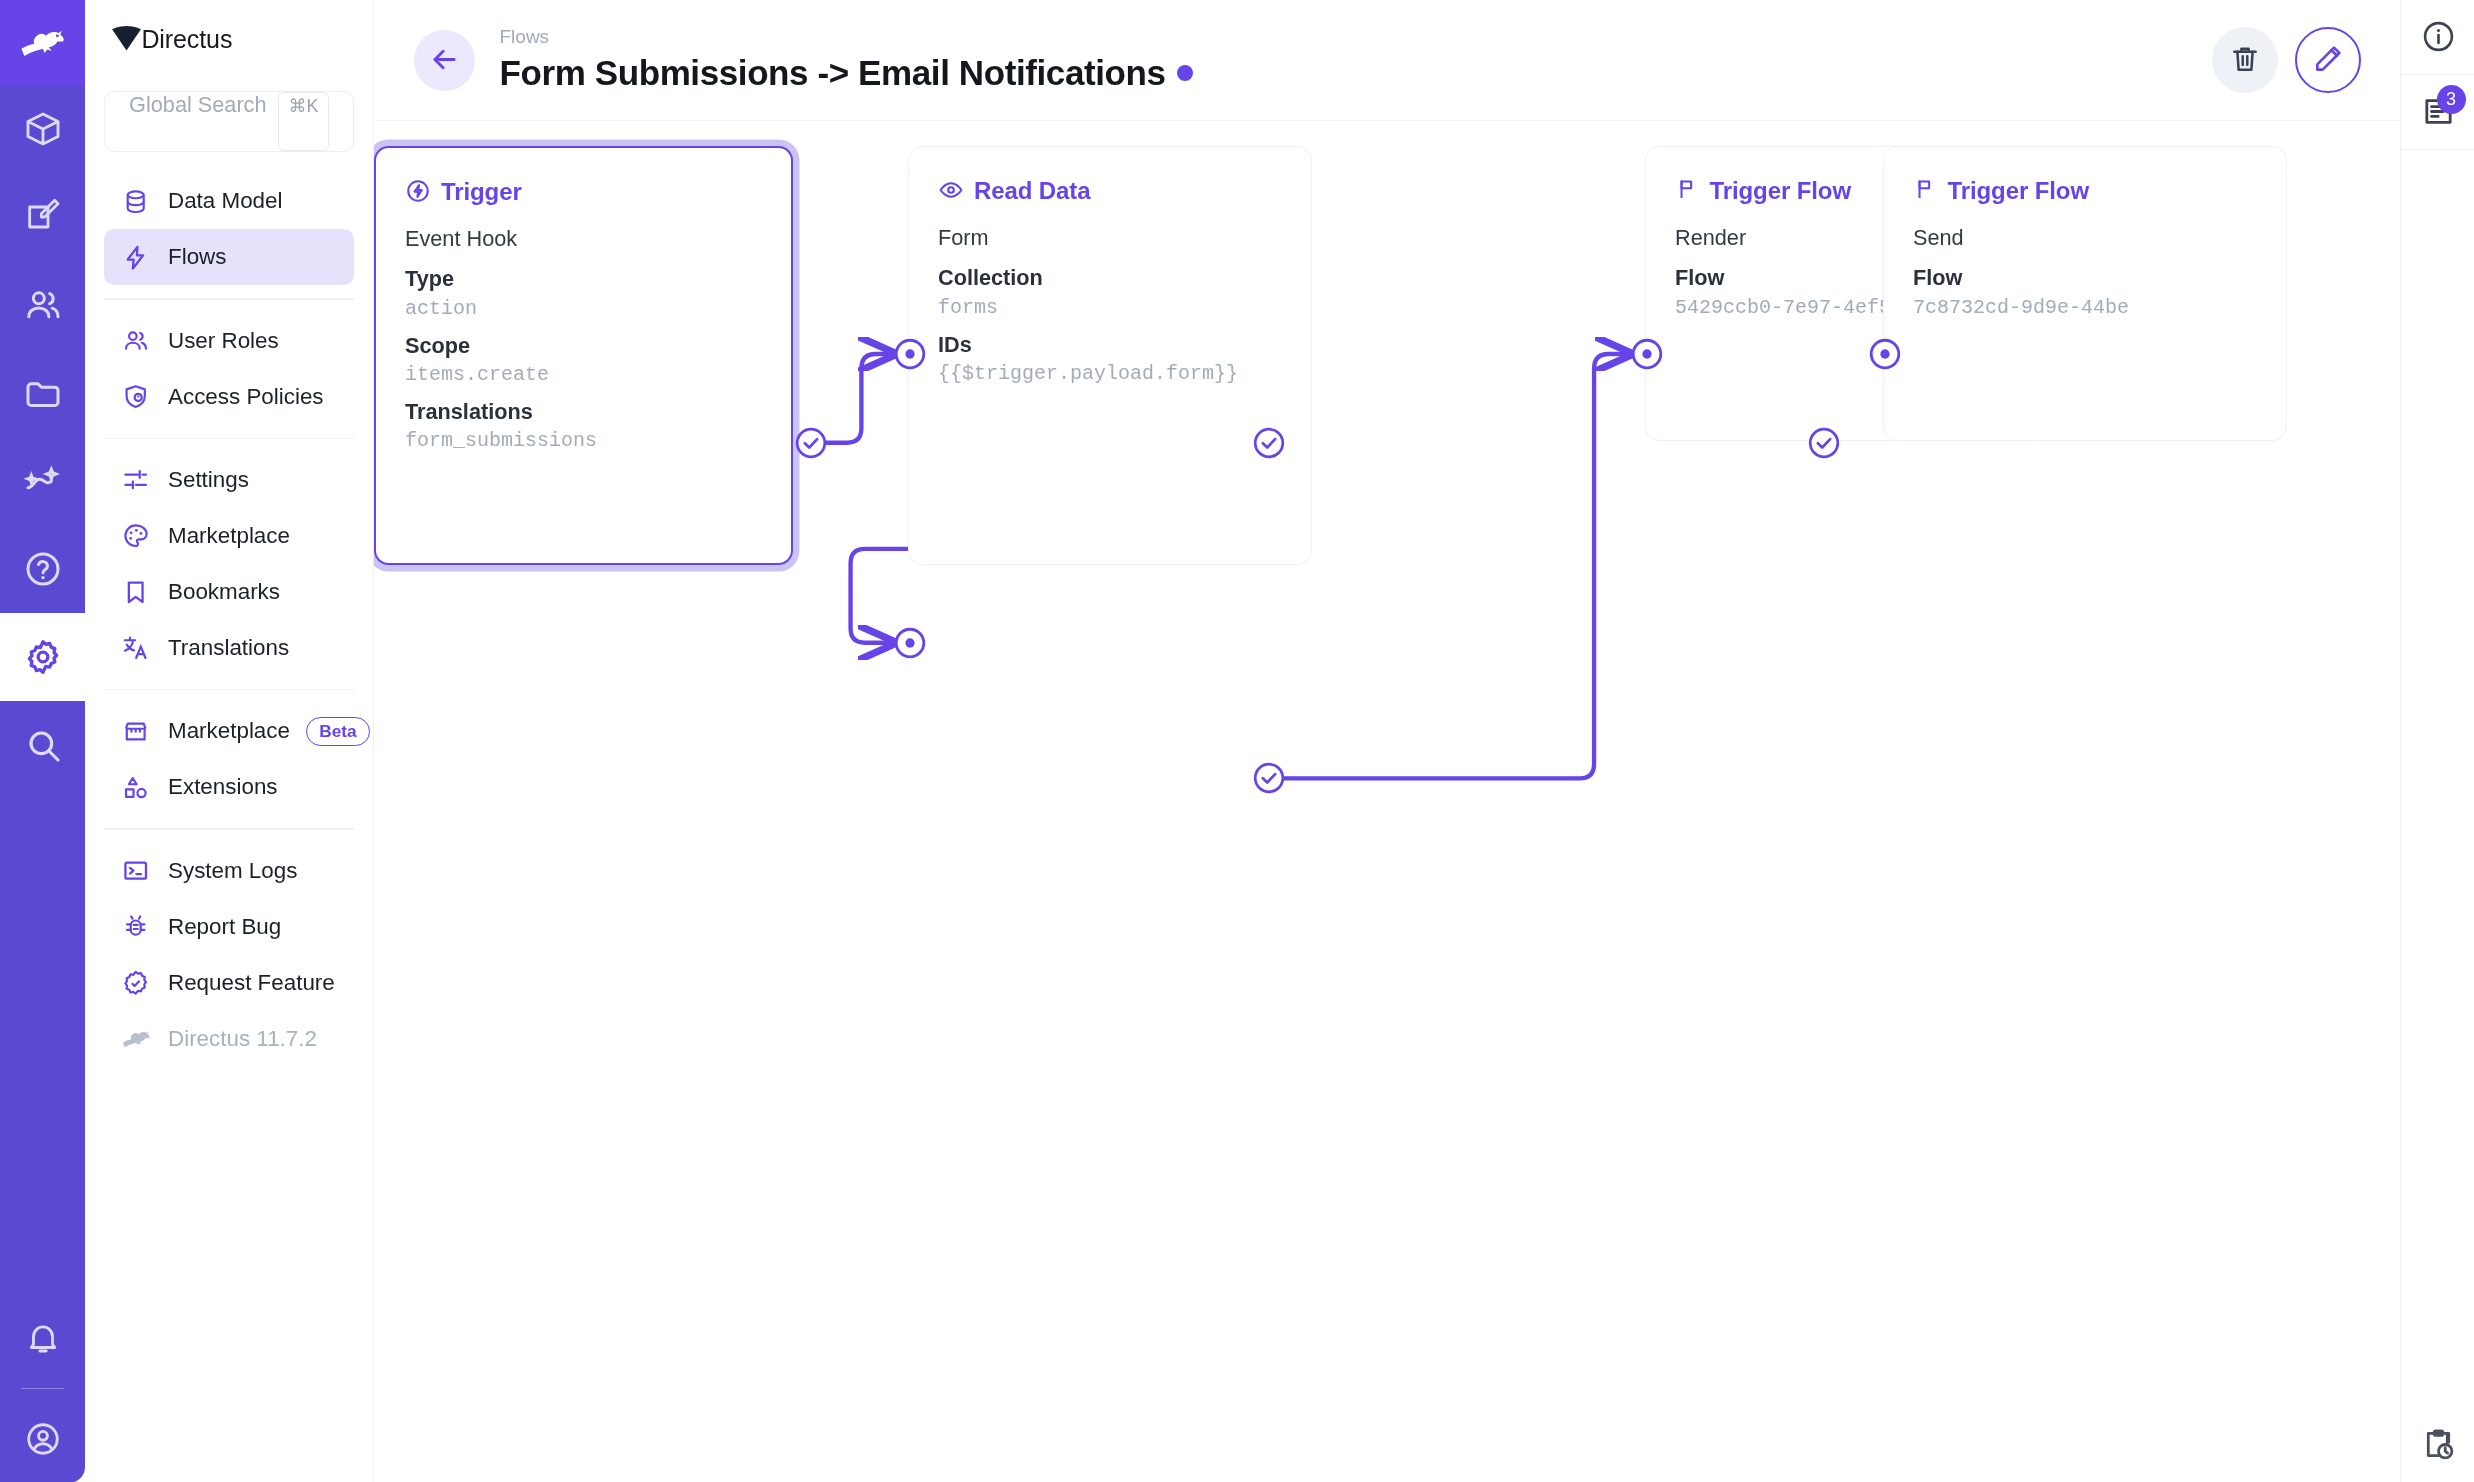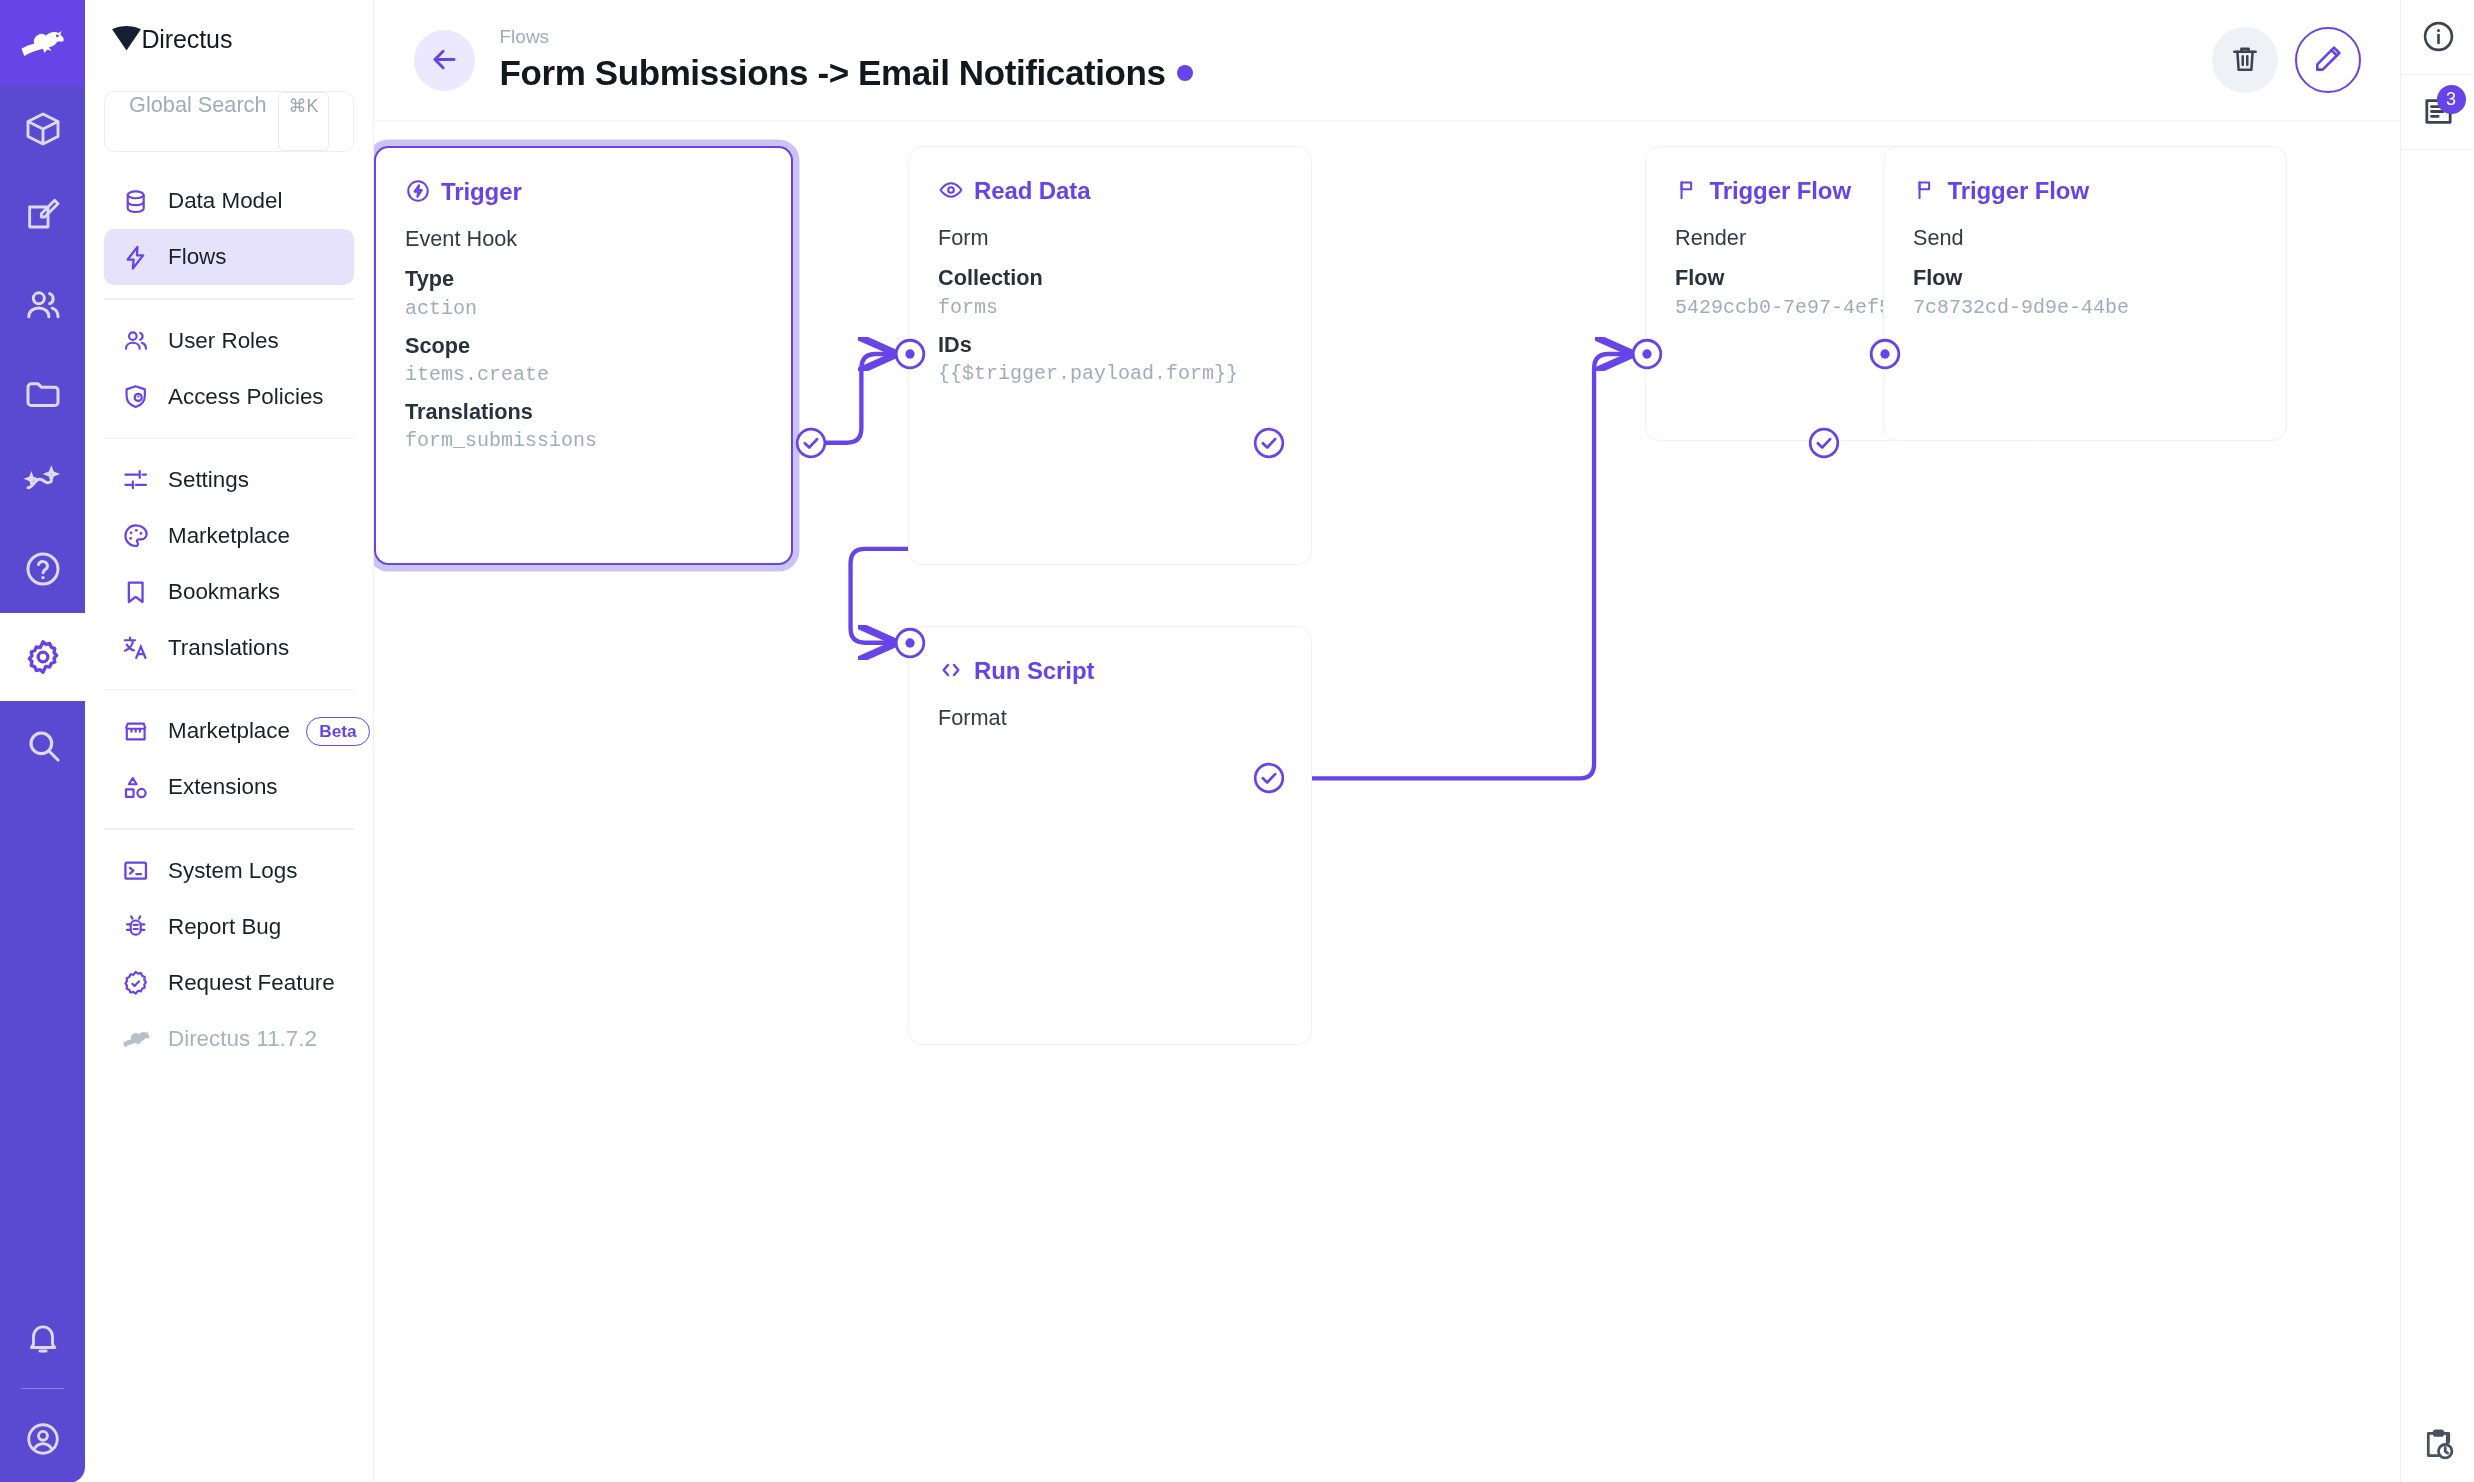--- a/index.html
+++ b/index.html
@@ -108,21 +108,21 @@
     position: absolute;
     background: #fff;
     border: 1.4px solid #eef0f5;
     border-radius: 14.4px;
     padding: 30px 29px 0 29px;
   }
   .node.selected {
     border: 2.9px solid #6644e8;
     box-shadow: 0 0 0 6.5px #ccc3f5;
   }
-  .node-head { display: flex; align-items: center; gap: 10px; margin-bottom: 20px; }
+  .node-head { display: flex; align-items: flex-start; gap: 10px; margin-bottom: 20px; }
   .node-title { font-size: 24px; font-weight: bold; color: #6644e8; letter-spacing: -0.1px; }
   .node-sub { font-size: 21.7px; color: #343943; margin-bottom: 14.4px; }
   .field-key { font-size: 21.7px; font-weight: bold; color: #2b313c; margin-top: 13px; }
   .field-val {
     font-family: "Liberation Mono", monospace;
     font-size: 20px; color: #a3aab9; margin-top: 4.3px;
     white-space: nowrap; overflow: hidden;
   }
   .node-footer {
     position: absolute; left: 29px; right: 29px; bottom: 19px;
@@ -548,31 +548,20 @@
             <circle cx="12" cy="12" r="3.1" fill="#6644e8" stroke="none"></circle>
         </svg>
       </div>
       <div class="handle" style="left:877px; top:302px;">
         <svg width="36" height="36" viewBox="0 0 24 24" fill="#fff" stroke="#6644e8" stroke-width="1.8" stroke-linecap="round" stroke-linejoin="round">
           <circle cx="12" cy="12" r="9.2"></circle>
             <path d="M7.9 12.2 10.8 15 16.1 9.4" fill="none"></path>
         </svg>
       </div>
 
-      <div class="node" style="left:534px; top:503px; width:404px; height:419px;">
-        <div class="node-head">
-          <span>
-            <svg width="26" height="26" viewBox="0 0 24 24" fill="none" stroke="#6644e8" stroke-width="2.2" stroke-linecap="round" stroke-linejoin="round">
-              <path d="M9.2 7.4 5.2 12l4 4.6M14.8 7.4l4 4.6-4 4.6"></path>
-            </svg>
-          </span>
-          <span class="node-title">Run Script</span>
-        </div>
-        <div class="node-sub">Format</div>
-      </div>
       <div class="handle" style="left:518px; top:502px;">
         <svg width="36" height="36" viewBox="0 0 24 24" fill="#fff" stroke="#6644e8" stroke-width="1.9">
           <circle cx="12" cy="12" r="9.2"></circle>
             <circle cx="12" cy="12" r="3.1" fill="#6644e8" stroke="none"></circle>
         </svg>
       </div>
       <div class="handle" style="left:877px; top:637px;">
         <svg width="36" height="36" viewBox="0 0 24 24" fill="#fff" stroke="#6644e8" stroke-width="1.8" stroke-linecap="round" stroke-linejoin="round">
           <circle cx="12" cy="12" r="9.2"></circle>
             <path d="M7.9 12.2 10.8 15 16.1 9.4" fill="none"></path>

